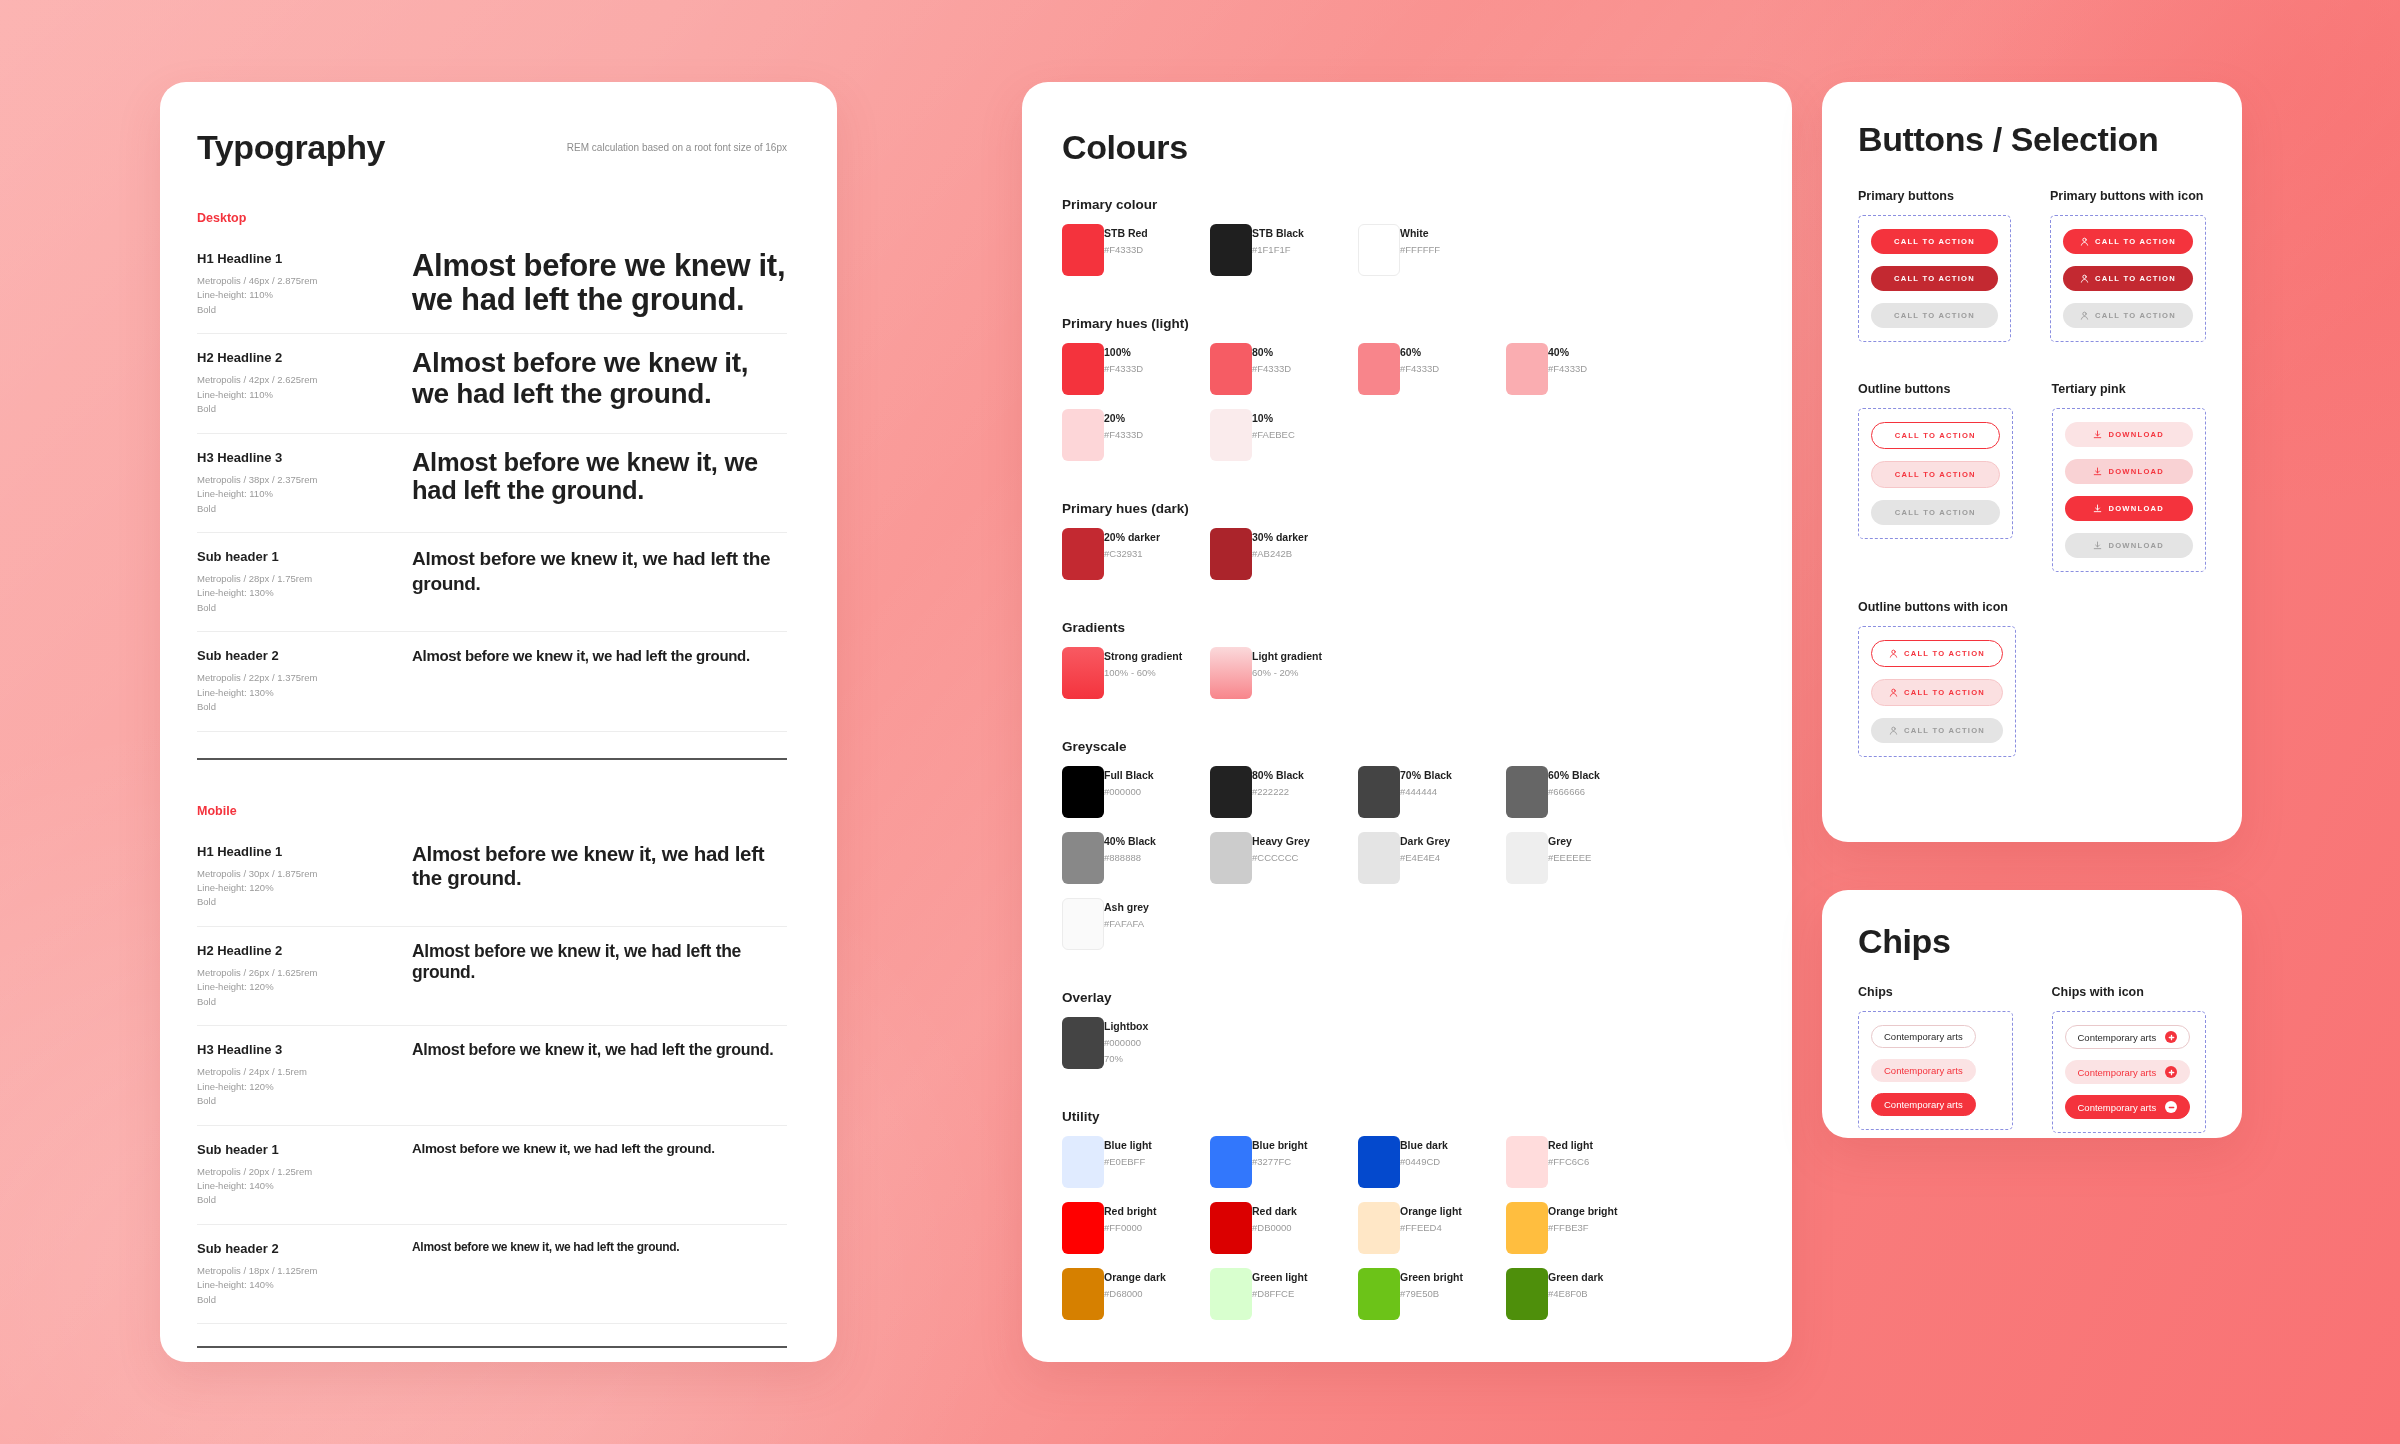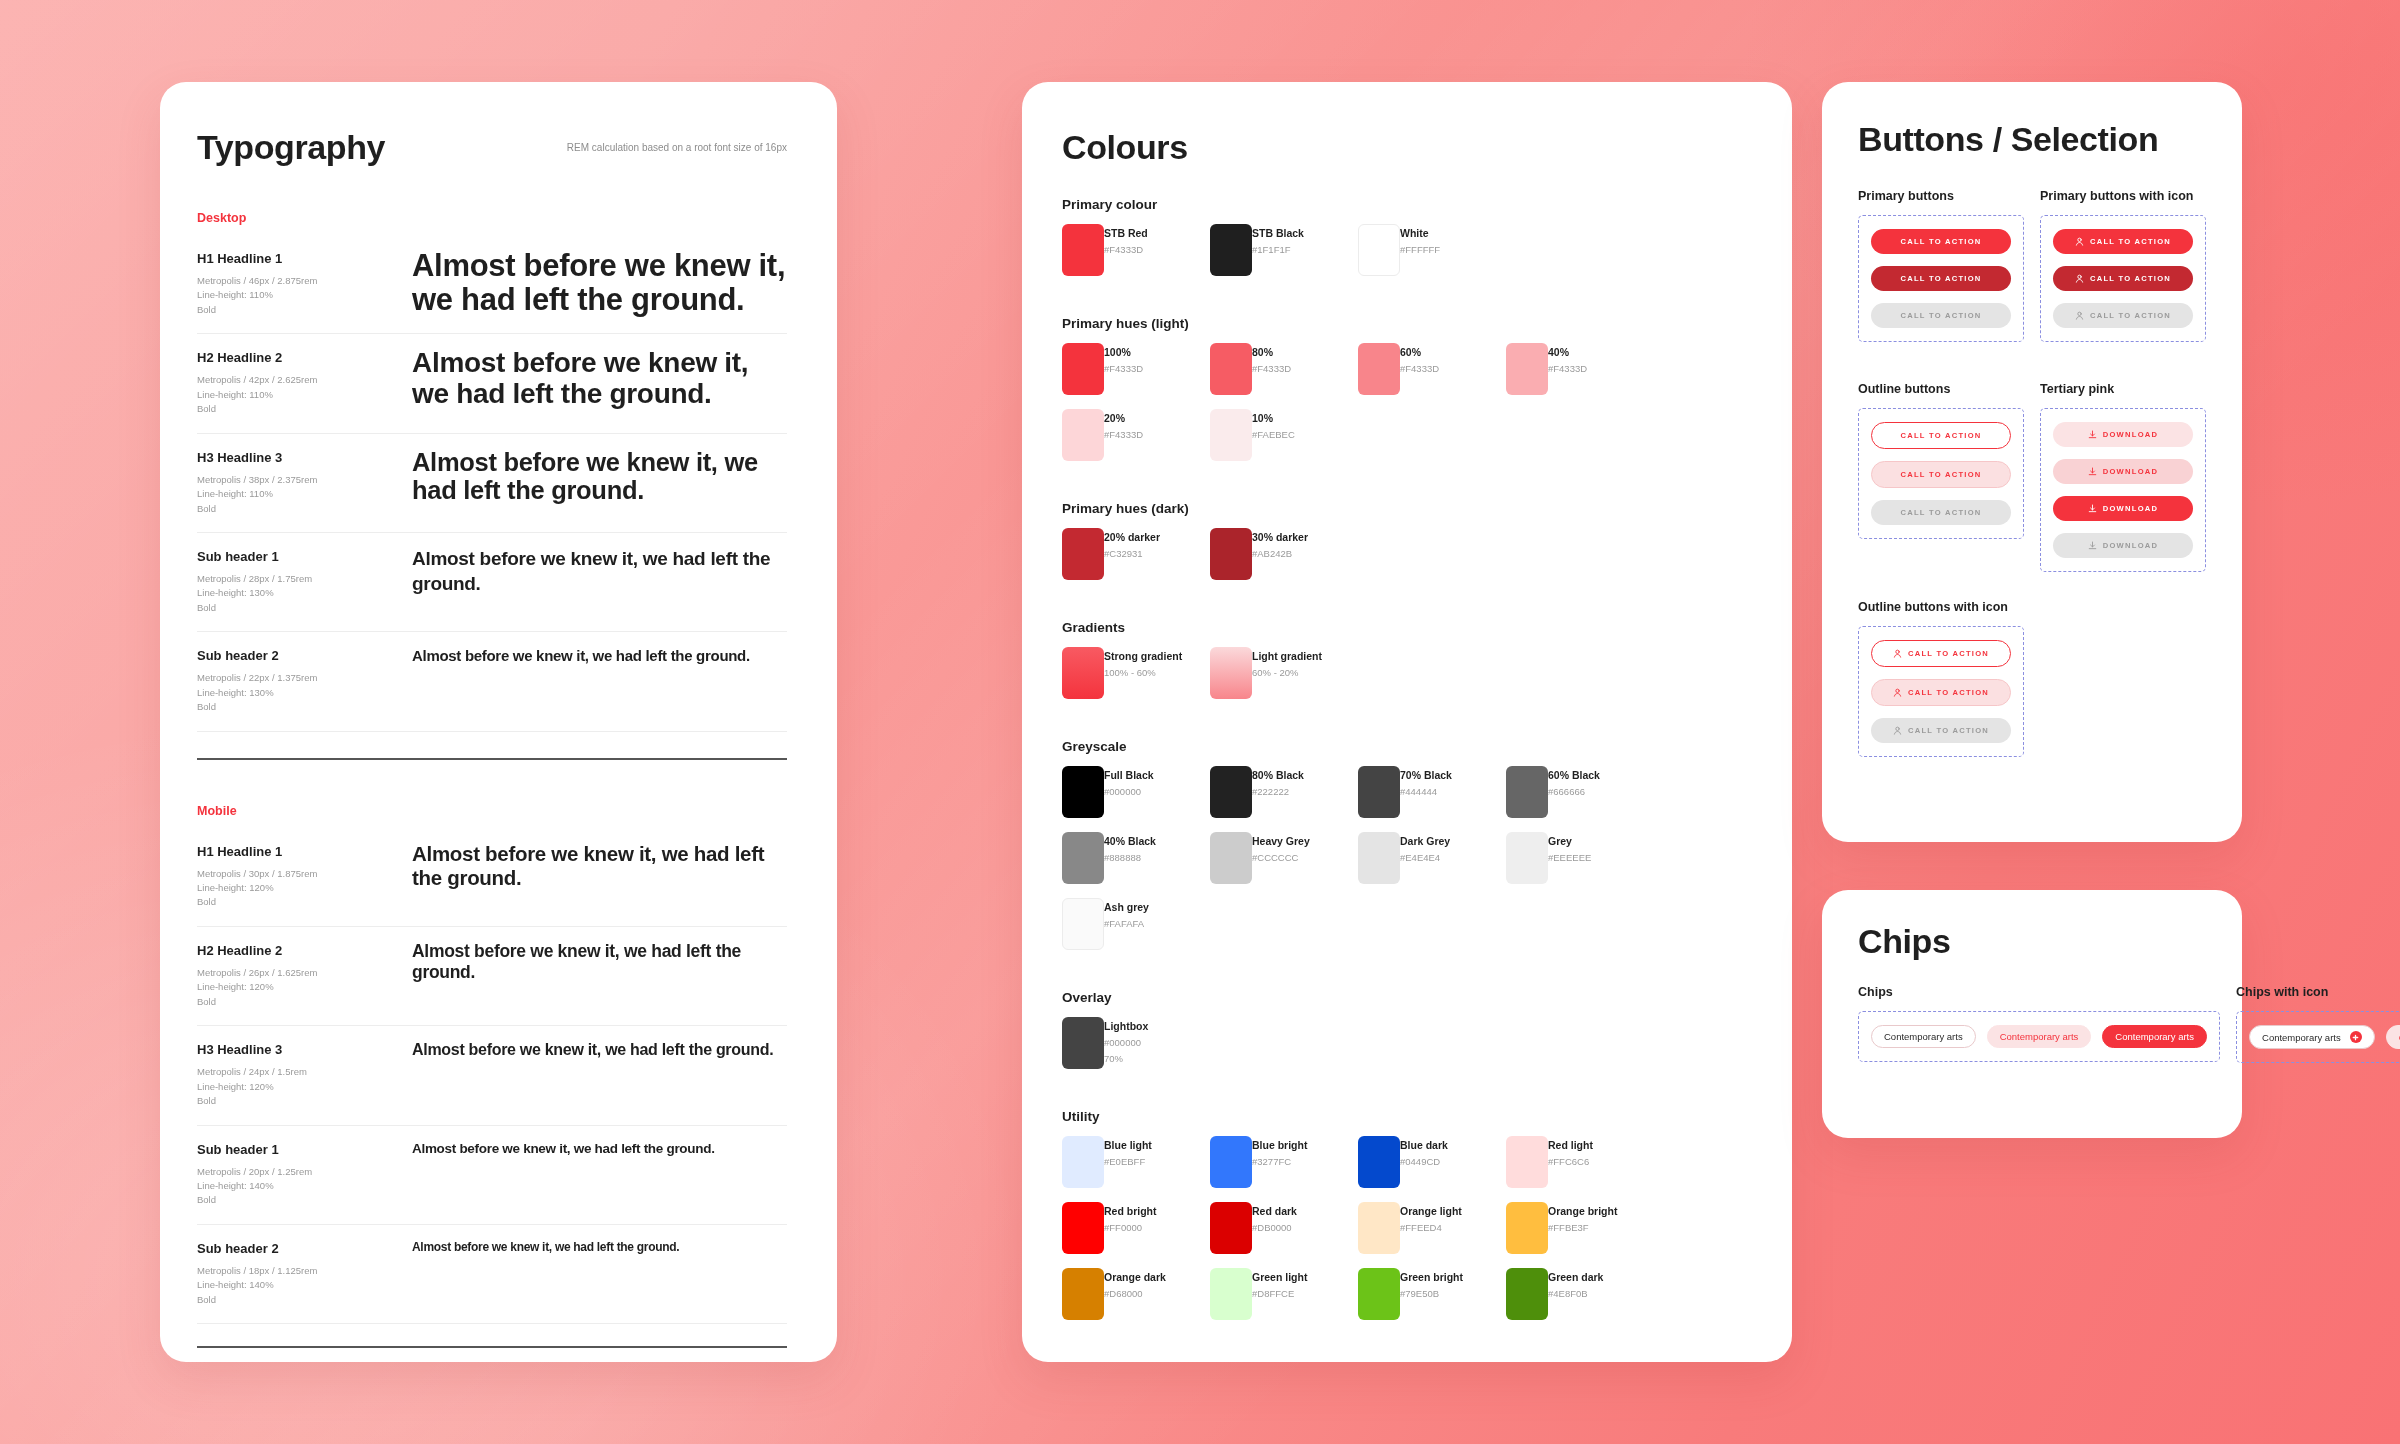--- a/index.html
+++ b/index.html
@@ -51,21 +51,21 @@
   .swatch { display: flex; align-items: flex-start; width: 148px; margin-bottom: 14px; }
   .sw-box { width: 42px; height: 52px; border-radius: 6px; flex: 0 0 42px; }
   .sw-box.bordered { border: 1px solid #ececec; }
   .sw-text { padding-top: 3px; }
   .sw-name { font-size: 10.5px; font-weight: bold; color: #1F1F1F; line-height: 1.32; }
   .sw-hex { font-size: 9.5px; color: #9a9a9a; line-height: 1.45; margin-top: 2px; }
 
   
   #card-buttons { left: 1822px; top: 82px; width: 420px; height: 760px; padding: 38px 36px 0 36px; }
   .sub-col-title { font-size: 12.5px; font-weight: bold; color: #1F1F1F; margin-bottom: 12px; }
-  .btn-cols { display: flex; gap: 16px; }
+  .btn-cols { display: flex; gap: 39px; }
   .btn-col { flex: 1; }
   .dashed-box { border: 1px dashed #8b8fe0; border-radius: 5px; padding: 13px 12px; display: flex; flex-direction: column; gap: 12px; align-items: center; }
   .btn {
     border: none; border-radius: 999px; font-size: 7.6px; font-weight: bold;
     letter-spacing: 1.25px; padding: 8px 17px; display: inline-flex; align-items: center;
     gap: 6px; cursor: pointer; white-space: nowrap; font-family: "Liberation Sans", sans-serif;
   }
   .btn.full { width: 100%; justify-content: center; }
   .btn-primary      { background: #F4333D; color: #fff; }
   .btn-primary-dark { background: #C32931; color: #fff; }
@@ -85,21 +85,21 @@
     display: inline-flex; align-items: center; gap: 9px; white-space: nowrap; cursor: pointer;
     font-family: "Liberation Sans", sans-serif;
   }
   .chip-outline { background: #fff; color: #2a2a2a; border: 1px solid #e9c9cb; }
   .chip-soft    { background: #FBE3E4; color: #F4333D; border: 1px solid #FBE3E4; }
   .chip-solid   { background: #F4333D; color: #fff; border: 1px solid #F4333D; }
   .chip-ico { width: 12px; height: 12px; border-radius: 50%; display: inline-flex; align-items: center; justify-content: center; flex: 0 0 12px; }
   .chip-ico.plus  { background: #F4333D; color: #fff; }
   .chip-ico.minus { background: #fff;    color: #F4333D; }
   .chip-ico svg { width: 7px; height: 7px; display: block; }
-  .chip-row { display: flex; flex-direction: row; gap: 11px; align-items: flex-start; }
+  .chip-row { display: flex; flex-direction: column; gap: 11px; align-items: flex-start; }
 </style>
 </head>
 <body>
 
 <div class="bg-sheen"></div>
 
 <div class="stage">
 
   <section class="card" id="card-typography">
     <div class="typo-head">

